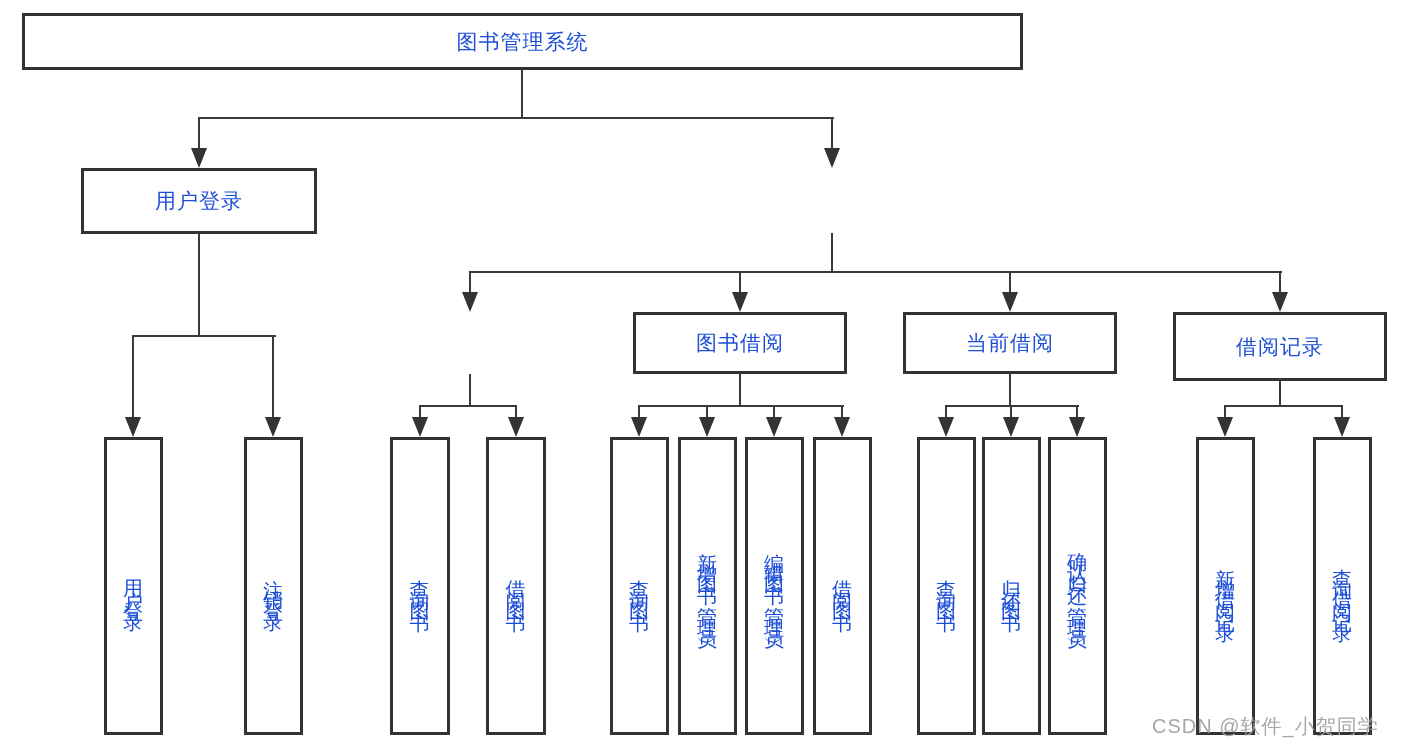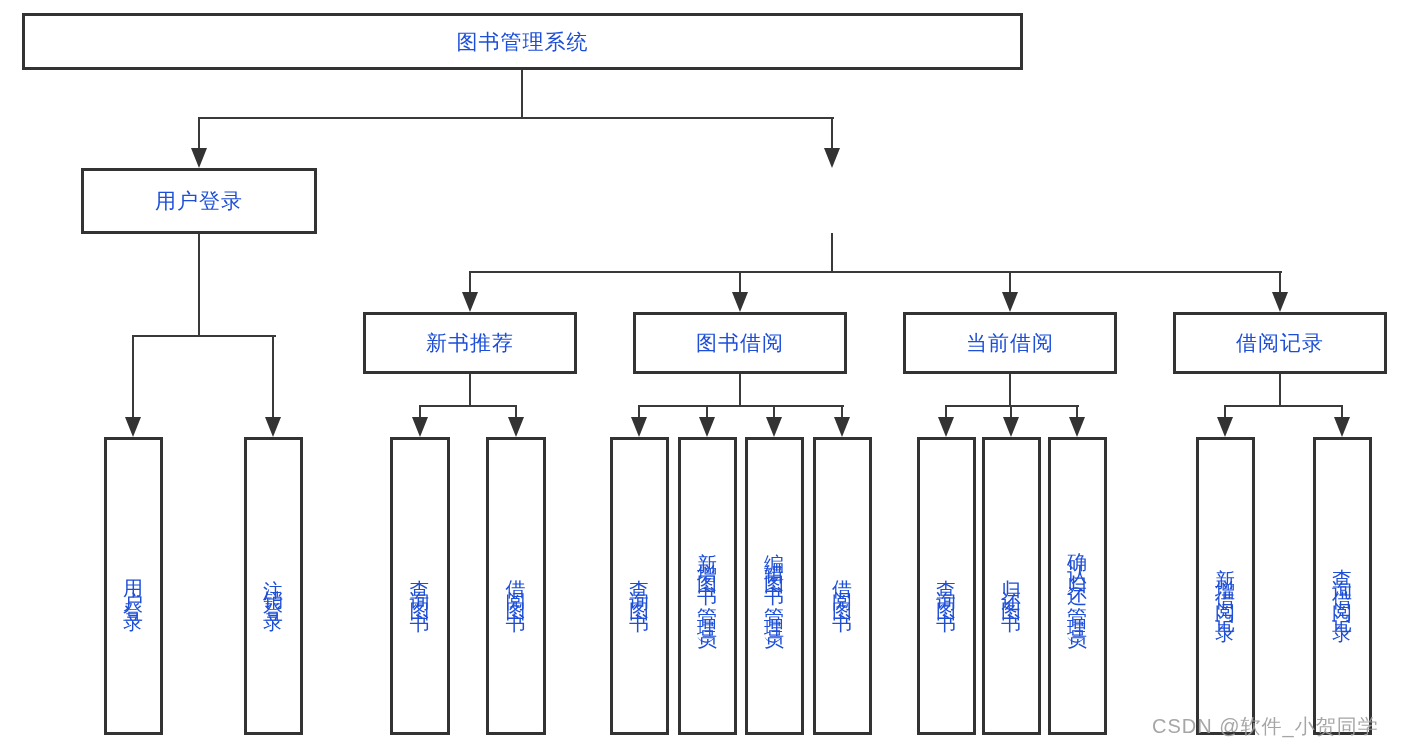--- a/index.html
+++ b/index.html
@@ -58,24 +58,23 @@
 </style>
 </head>
 <body>
 
 <div id="canvas">
 
   <div class="node" style="left:22px;top:13px;width:1001px;height:57px">图书管理系统</div>
 
   <div class="node" style="left:81px;top:168px;width:236px;height:66px">用户登录</div>
 
-  <div class="node" style="left:363px;top:312px;width:214px;height:62px">新书推荐</div>
   <div class="node" style="left:633px;top:312px;width:214px;height:62px">图书借阅</div>
   <div class="node" style="left:903px;top:312px;width:214px;height:62px">当前借阅</div>
-  <div class="node" style="left:1173px;top:312px;width:214px;height:62px">借阅记录</div>
+  <div class="node" style="left:1173px;top:312px;width:214px;height:69px">借阅记录</div>
 
   <div class="node leaf" style="left:104px;top:437px;width:59px;height:298px">
     <span class="vtext">用户登录</span>
   </div>
   <div class="node leaf" style="left:244px;top:437px;width:59px;height:298px">
     <span class="vtext">注销登录</span>
   </div>
 
   <div class="node leaf" style="left:390px;top:437px;width:60px;height:298px">
     <span class="vtext">查询图书</span>

